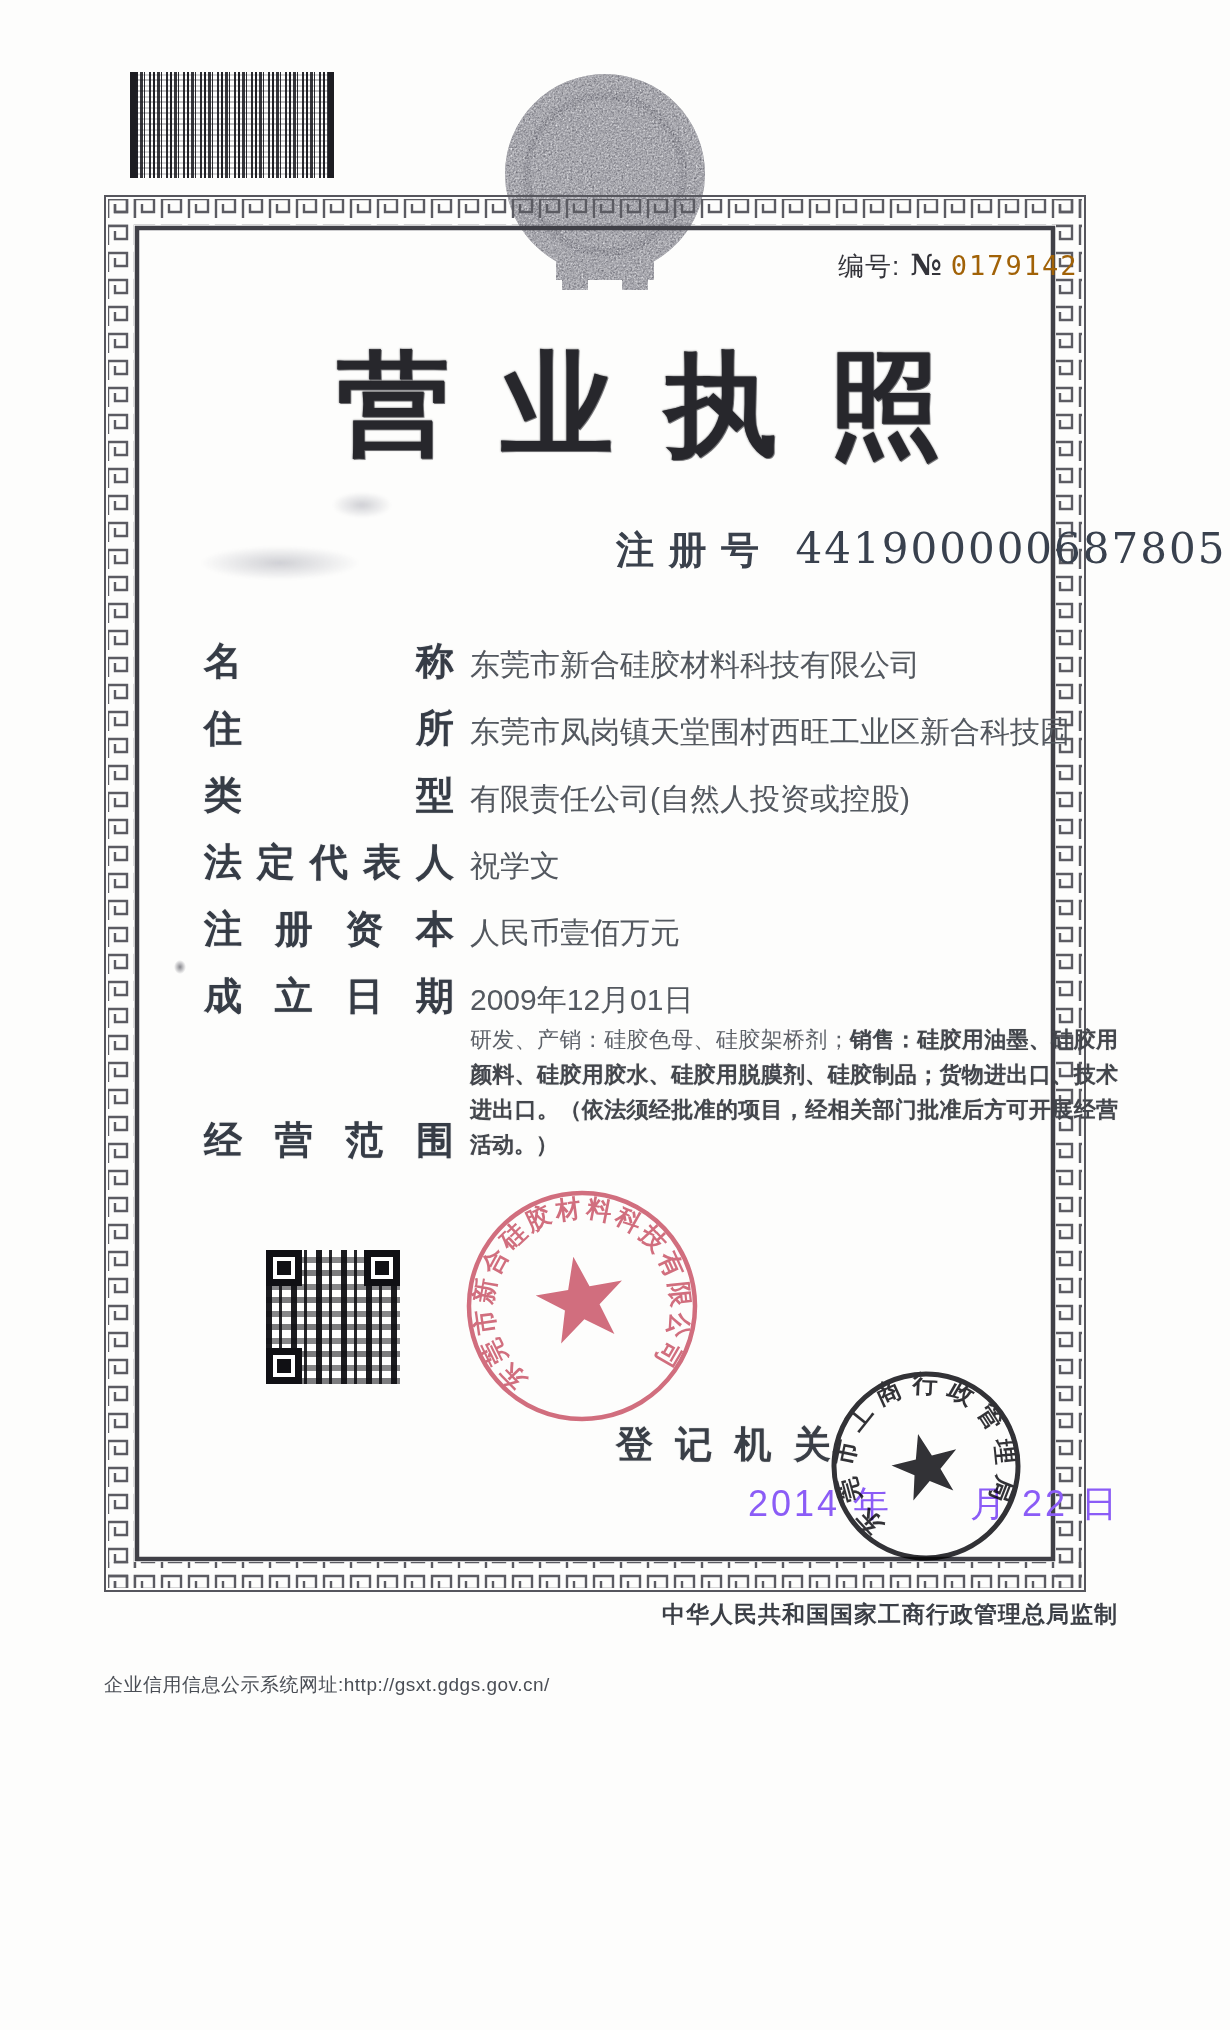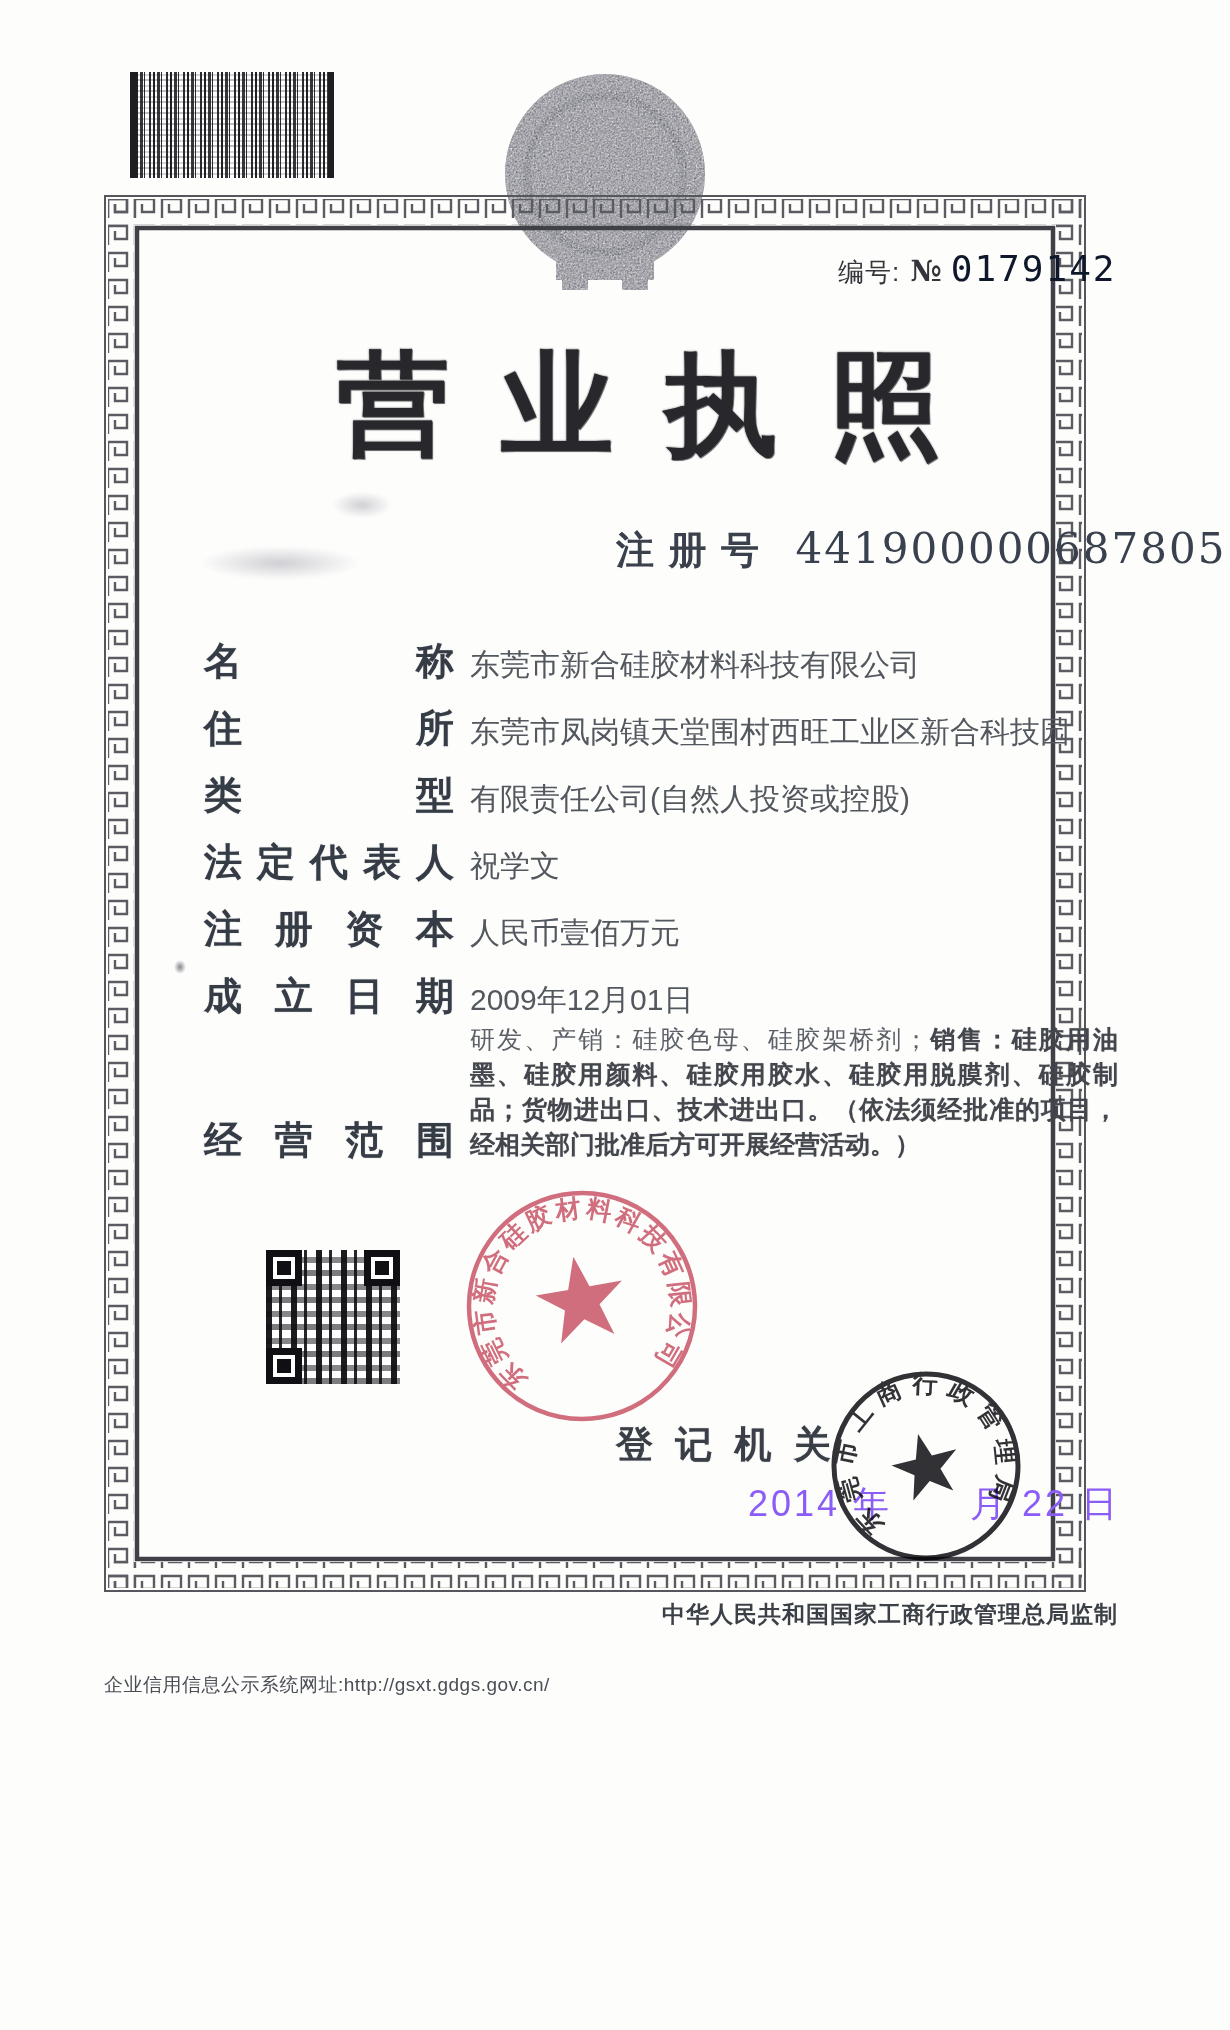--- a/index.html
+++ b/index.html
@@ -27,21 +27,21 @@
   
   .emblem{position:absolute;left:500px;top:74px;width:210px;height:218px;}
 
   
   .frame{position:absolute;left:104px;top:195px;}
 
   
   .serial{position:absolute;left:838px;top:248px;width:250px;
     font-size:26px;color:#34343a;letter-spacing:1px;white-space:nowrap;}
   .serial .nosym{font-family:"DejaVu Serif", serif;font-weight:bold;font-size:29px;padding:0 8px 0 10px;}
-  .serial .num{font-family:"DejaVu Sans Mono", monospace;font-size:36px;letter-spacing:2px;color:#0f172a;}
+  .serial .num{font-family:"DejaVu Sans Mono", monospace;font-size:27px;letter-spacing:2px;color:#a16207;}
 
   
   .title{position:absolute;left:104px;top:338px;width:982px;display:flex;justify-content:center;margin-left:44px;}
   .title-inner{
     font-size:112px;font-weight:bold;color:#27272c;line-height:1.2;
     letter-spacing:52px;margin-right:-52px;
     text-shadow:0 0 2px rgba(35,35,40,.9), 1px 1px 0 rgba(35,35,40,.55);
   }
 
   
@@ -52,21 +52,21 @@
   
   .fields{position:absolute;left:204px;top:616px;width:916px;}
   .f-row{display:flex;align-items:flex-end;height:67px;}
   .f-row.last{height:auto;}
   .f-label{
     width:250px;flex:0 0 250px;font-size:38px;line-height:44px;font-weight:bold;color:#363c46;
     text-align:justify;text-align-last:justify;text-justify:inter-character;
     text-shadow:0 0 1px rgba(54,60,70,.5);
   }
   .f-value{margin-left:16px;padding-top:7px;font-size:30px;line-height:36px;color:#53585f;}
-  .f-value.scope{padding-top:4px;width:648px;font-size:25px;line-height:35px;text-align:justify;color:#5d6168;}
+  .f-value.scope{padding-top:4px;width:648px;font-size:22px;line-height:35px;text-align:justify;color:#5d6168;}
   .f-value.scope .strong{color:#43464c;font-weight:bold;text-shadow:0 0 1px rgba(60,63,70,.4);}
 
   
   .registrar{position:absolute;left:616px;top:1420px;font-size:37px;font-weight:bold;
     color:#3a3f47;letter-spacing:6px;text-shadow:0 0 1px rgba(58,63,71,.5);}
   .issue-date{position:absolute;left:748px;top:1480px;font-size:36px;color:#8b5cf6;
     letter-spacing:3px;white-space:nowrap;}
 
   
   .footer-left{position:absolute;left:104px;top:1672px;font-size:19px;color:#4a4e55;letter-spacing:.5px;}

